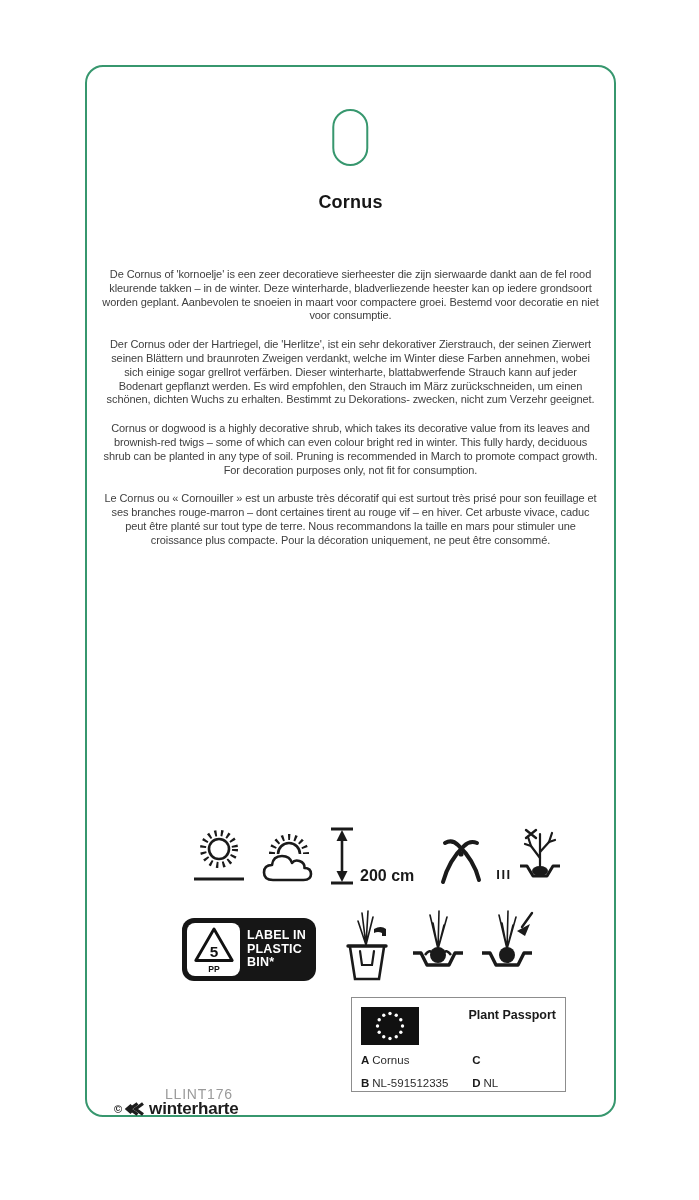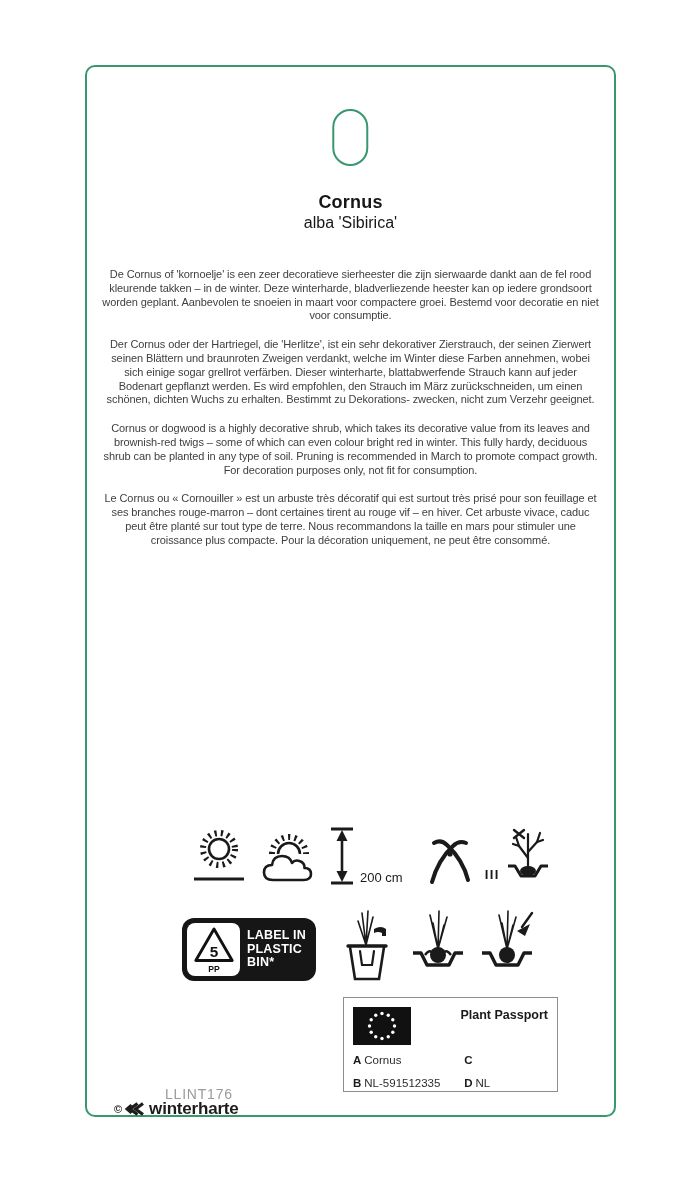--- a/index.html
+++ b/index.html
@@ -5,61 +5,61 @@
   * { box-sizing: border-box; }
   html,body { margin:0; padding:0; }
   body {
     width:699px; height:1200px; position:relative; overflow:hidden;
     background:#ffffff;
     font-family:"Liberation Sans", sans-serif;
     color:#3d3d3d;
   }
   .card {
     position:absolute; left:85px; top:65px; width:531px; height:1052px;
-    background:#fff; border:2px solid #37976e; border-radius:10px;
+    background:#fff; border:2px solid #37976e; border-radius:18px;
   }
   .hole {
     position:absolute; left:50%; top:42px; transform:translateX(-52%);
     width:36px; height:57px; border:2px solid #37976e; border-radius:19px;
     background:#fff;
   }
   .header { position:absolute; top:125px; left:0; right:0; text-align:center; color:#161616; }
   .title { font-size:18px; font-weight:bold; letter-spacing:0.2px; line-height:20px; }
   .subtitle { font-size:16px; font-weight:400; line-height:22px; }
   .descriptions { position:absolute; top:201px; left:14px; right:14px; }
   .descriptions p {
     margin:0 0 15px 0; font-size:11px; line-height:13.8px; text-align:center;
     color:#404040; letter-spacing:-0.1px;
   }
   .care-row {
     position:absolute; top:755px; left:104px; height:66px;
     display:flex; align-items:flex-end;
   }
   .care-row svg { display:block; }
   .ic { stroke:#1a1a1a; }
-  .care-text { font-size:13px; font-weight:400; color:#1a1a1a; padding:0 0 3px 5px; white-space:nowrap;text-align:right; }
+  .care-text { font-size:16px; font-weight:700; color:#1a1a1a; padding:0 0 3px 5px; white-space:nowrap;text-align:right; }
   .month-text { font-size:13px; font-weight:bold; letter-spacing:1.5px; color:#1a1a1a; padding:0 6px 6px 6px; }
   .gap-s { width:10px; } .gap-m { width:22px; }
   .bin-row { position:absolute; top:838px; left:95px; display:flex; align-items:flex-start; }
   .badge {
     margin-top:13px; width:134px; height:63px; background:#161616; border-radius:12px;
     display:flex; align-items:center; padding:5px;
   }
   .badge-white {
     width:53px; height:53px; background:#fff; border-radius:8px;
     display:flex; align-items:center; justify-content:center;
   }
   .badge-text {
     color:#fff; font-size:12.5px; font-weight:bold; line-height:13.5px;
     padding-left:7px; letter-spacing:0.2px;
   }
   .pots { display:flex; margin-left:22px; }
   .pots .pot-ic { margin-right:13px; }
   .passport {
-    position:absolute; left:256px; top:930px; width:215px; height:95px;
+    position:absolute; left:264px; top:930px; width:215px; height:95px;
     background:#fff; border:1px solid #8d8d8d;
   }
   .pp-flag { position:absolute; top:9px; left:9px; }
   .pp-title { position:absolute; top:10px; right:9px; font-size:12.5px; font-weight:bold; color:#1a1a1a; }
   .pp-grid {
     position:absolute; left:9px; right:9px; top:56px;
     display:grid; grid-template-columns:57% 43%; row-gap:11px;
     font-size:11.5px; color:#2c2c2c;
   }
   .pp-grid b { font-weight:bold; margin-right:3px; color:#1a1a1a; }
@@ -76,21 +76,20 @@
 </style>
 </head>
 <body>
 
 <div class="card">
 
   <div class="hole"></div>
 
   <div class="header">
     <div class="title">Cornus</div>
-    <div class="subtitle">alba 'Sibirica'</div>
   </div>
 
   <div class="descriptions">
     <p>De Cornus of 'kornoelje' is een zeer decoratieve sierheester die zijn sierwaarde dankt aan de fel rood kleurende takken – in de winter. Deze winterharde, bladverliezende heester kan op iedere grondsoort worden geplant. Aanbevolen te snoeien in maart voor compactere groei. Bestemd voor decoratie en niet voor consumptie.</p>
     <p>Der Cornus oder der Hartriegel, die 'Herlitze', ist ein sehr dekorativer Zierstrauch, der seinen Zierwert seinen Blättern und braunroten Zweigen verdankt, welche im Winter diese Farben annehmen, wobei sich einige sogar grellrot verfärben. Dieser winterharte, blattabwerfende Strauch kann auf jeder Bodenart gepflanzt werden. Es wird empfohlen, den Strauch im März zurückschneiden, um einen schönen, dichten Wuchs zu erhalten. Bestimmt zu Dekorations- zwecken, nicht zum Verzehr geeignet.</p>
     <p>Cornus or dogwood is a highly decorative shrub, which takes its decorative value from its leaves and brownish-red twigs – some of which can even colour bright red in winter. This fully hardy, deciduous shrub can be planted in any type of soil. Pruning is recommended in March to promote compact growth. For decoration purposes only, not fit for consumption.</p>
     <p>Le Cornus ou « Cornouiller » est un arbuste très décoratif qui est surtout très prisé pour son feuillage et ses branches rouge-marron – dont certaines tirent au rouge vif – en hiver. Cet arbuste vivace, caduc peut être planté sur tout type de terre. Nous recommandons la taille en mars pour stimuler une croissance plus compacte. Pour la décoration uniquement, ne peut être consommé.</p>
   </div>
 
   <div class="care-row">

